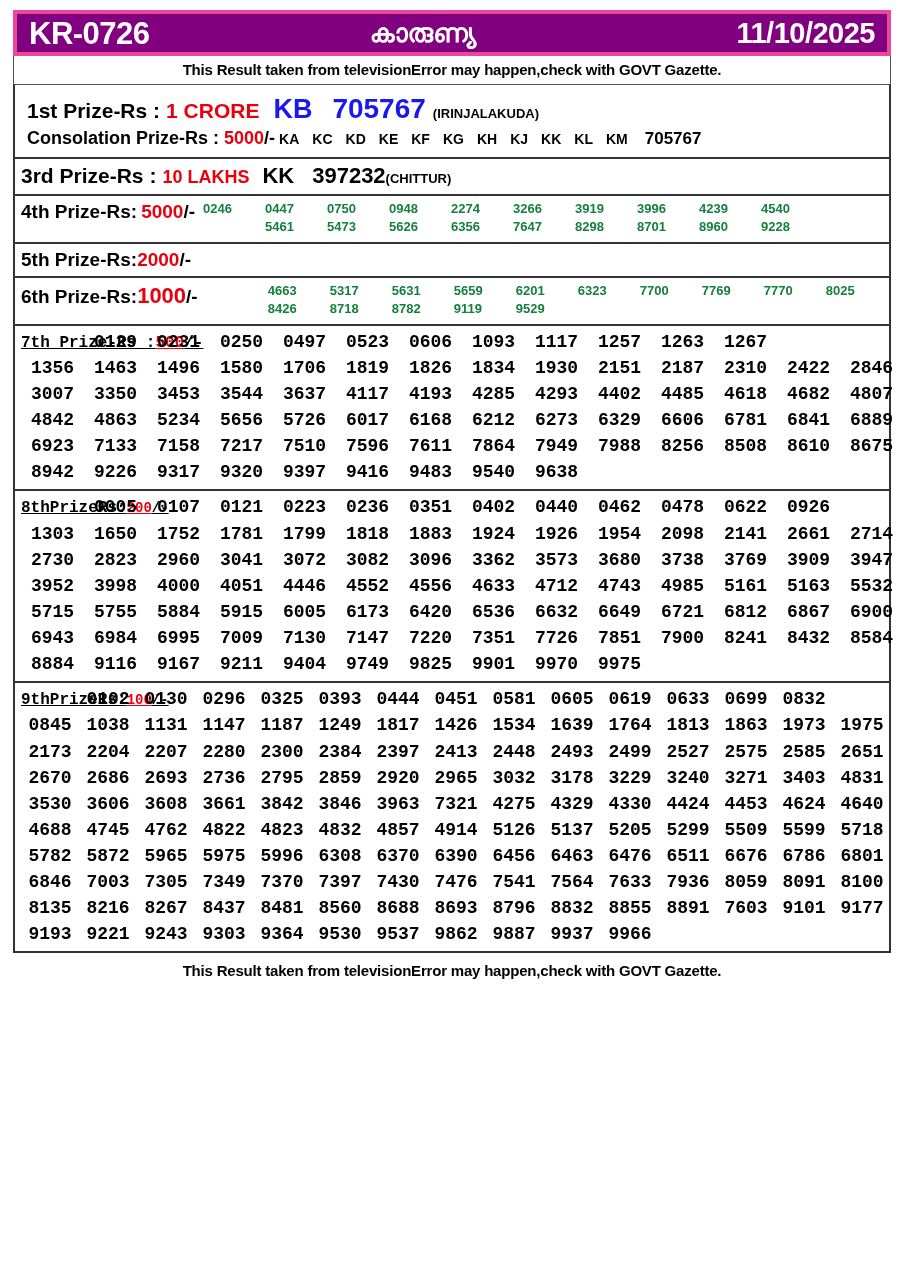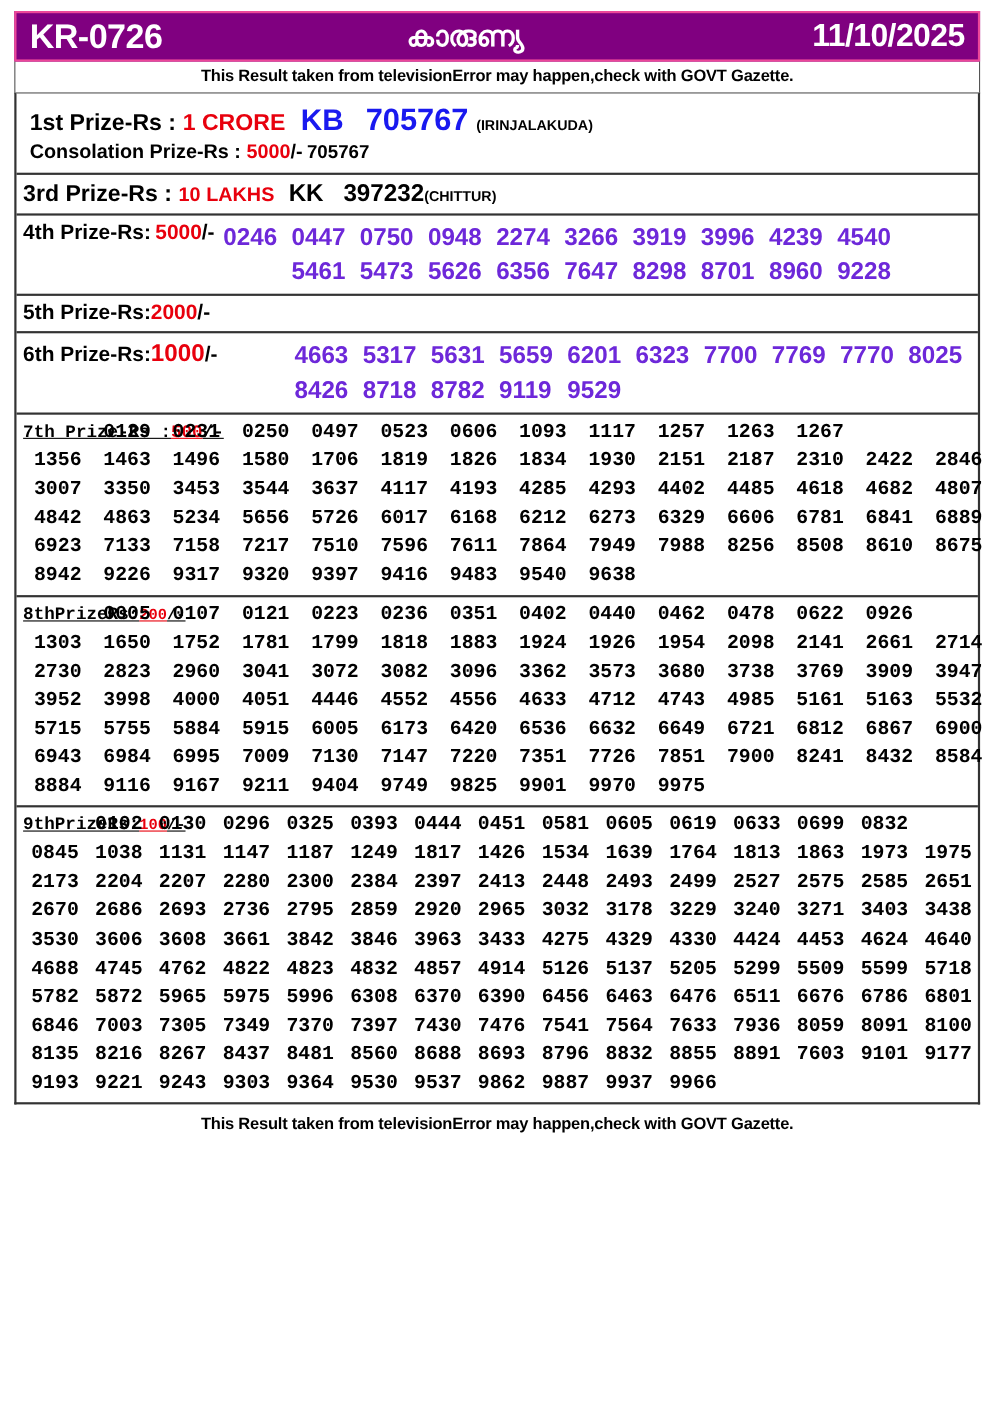--- a/index.html
+++ b/index.html
@@ -18,21 +18,21 @@
 
   
   .header-bar {
     background: #800080;
     color: #ffffff;
     height: 46px;
     display: flex;
     align-items: center;
     justify-content: space-between;
     padding: 0 12px;
-    border: 2px solid #ec4899;
+    border: 4px solid #ec4899;
   }
   .hdr-left {
     font-size: 31px;
     font-weight: bold;
     letter-spacing: -0.5px;
     line-height: 1;
   }
   .hdr-center {
     font-size: 26px;
     font-weight: bold;
@@ -102,21 +102,21 @@
   .r23 .series { font-size: 22px; font-weight: bold; color: #000; margin-left: 13px; }
   .r23 .num { font-size: 22px; font-weight: bold; color: #000; margin-left: 18px; }
   .r23 .place { font-size: 13px; font-weight: bold; color: #000; }
 
   
   .grp { padding: 4px 6px 5px 6px; }
   .grp .lbl { font-size: 19px; }
   .grp-wrap { display: flex; align-items: flex-start; }
   .grp-nums { margin-left: 8px; }
   .grp-nums .nrow {
-    font-size: 22px; font-weight: bold; color: #6d28d9;
+    font-size: 13px; font-weight: bold; color: #15803d;
     line-height: 1.42; white-space: nowrap;
   }
   .grp-nums .nrow span {
     display: inline-block; width: 62px; text-align: left;
   }
   .grp-nums .nrow.indent { padding-left: 62px; }
 
   
   .dense { padding: 3px 6px 4px 6px; }
   .dense .lbl-inline { font-size: 16px; font-weight: bold; }
@@ -151,20 +151,21 @@
         <span class="lbl">1st Prize-Rs :</span>
         <span class="amt-red" style="font-size:21px;margin-left:6px">1 CRORE</span>
         <span class="series">KB</span>
         <span class="num">705767</span>
         <span class="place">(IRINJALAKUDA)</span>
       </div>
       <div class="line rc">
         <span class="lbl">Consolation Prize-Rs :</span>
         <span class="amt-red" style="font-size:18px;margin-left:5px">5000</span>
         <span class="lbl" style="font-size:18px">/-</span>
+        <span class="series-list"><span>KA</span><span>KC</span><span>KD</span><span>KE</span><span>KF</span><span>KG</span><span>KH</span><span>KJ</span><span>KK</span><span>KL</span><span>KM</span></span>
         <span class="num">705767</span>
       </div>
     </div>
 
 
     <div class="prize-row r23">
       <div class="line">
         <span class="lbl">3rd Prize-Rs :</span>
         <span class="amt-red" style="font-size:18px;margin-left:6px">10 LAKHS</span>
         <span class="series">KK</span>
@@ -232,22 +233,22 @@
           <div class="nrow"><span>6943</span><span>6984</span><span>6995</span><span>7009</span><span>7130</span><span>7147</span><span>7220</span><span>7351</span><span>7726</span><span>7851</span><span>7900</span><span>8241</span><span>8432</span><span>8584</span></div>
           <div class="nrow"><span>8884</span><span>9116</span><span>9167</span><span>9211</span><span>9404</span><span>9749</span><span>9825</span><span>9901</span><span>9970</span><span>9975</span></div>
         </div>
     </div>
 
     <div class="prize-row dense">
       <div class="dense-grid g9">
           <div class="nrow"><span class="lead"><span class="lbl-inline u" style="width: auto;">9thPrizeRs:</span><span class="amt-red u" style="width: auto;">100</span><span class="lbl u" style="width: auto;">/-</span></span><span>0102</span><span>0130</span><span>0296</span><span>0325</span><span>0393</span><span>0444</span><span>0451</span><span>0581</span><span>0605</span><span>0619</span><span>0633</span><span>0699</span><span>0832</span></div>
           <div class="nrow"><span>0845</span><span>1038</span><span>1131</span><span>1147</span><span>1187</span><span>1249</span><span>1817</span><span>1426</span><span>1534</span><span>1639</span><span>1764</span><span>1813</span><span>1863</span><span>1973</span><span>1975</span></div>
           <div class="nrow"><span>2173</span><span>2204</span><span>2207</span><span>2280</span><span>2300</span><span>2384</span><span>2397</span><span>2413</span><span>2448</span><span>2493</span><span>2499</span><span>2527</span><span>2575</span><span>2585</span><span>2651</span></div>
-          <div class="nrow"><span>2670</span><span>2686</span><span>2693</span><span>2736</span><span>2795</span><span>2859</span><span>2920</span><span>2965</span><span>3032</span><span>3178</span><span>3229</span><span>3240</span><span>3271</span><span>3403</span><span>3438</span></div>
-          <div class="nrow"><span>3530</span><span>3606</span><span>3608</span><span>3661</span><span>3842</span><span>3846</span><span>3963</span><span>3433</span><span>4275</span><span>4329</span><span>4330</span><span>4424</span><span>4453</span><span>4624</span><span>4640</span></div>
+          <div class="nrow"><span>2670</span><span>2686</span><span>2693</span><span>2736</span><span>2795</span><span>2859</span><span>2920</span><span>2965</span><span>3032</span><span>3178</span><span>3229</span><span>3240</span><span>3271</span><span>3403</span><span>4831</span></div>
+          <div class="nrow"><span>3530</span><span>3606</span><span>3608</span><span>3661</span><span>3842</span><span>3846</span><span>3963</span><span>7321</span><span>4275</span><span>4329</span><span>4330</span><span>4424</span><span>4453</span><span>4624</span><span>4640</span></div>
           <div class="nrow"><span>4688</span><span>4745</span><span>4762</span><span>4822</span><span>4823</span><span>4832</span><span>4857</span><span>4914</span><span>5126</span><span>5137</span><span>5205</span><span>5299</span><span>5509</span><span>5599</span><span>5718</span></div>
           <div class="nrow"><span>5782</span><span>5872</span><span>5965</span><span>5975</span><span>5996</span><span>6308</span><span>6370</span><span>6390</span><span>6456</span><span>6463</span><span>6476</span><span>6511</span><span>6676</span><span>6786</span><span>6801</span></div>
           <div class="nrow"><span>6846</span><span>7003</span><span>7305</span><span>7349</span><span>7370</span><span>7397</span><span>7430</span><span>7476</span><span>7541</span><span>7564</span><span>7633</span><span>7936</span><span>8059</span><span>8091</span><span>8100</span></div>
           <div class="nrow"><span>8135</span><span>8216</span><span>8267</span><span>8437</span><span>8481</span><span>8560</span><span>8688</span><span>8693</span><span>8796</span><span>8832</span><span>8855</span><span>8891</span><span>7603</span><span>9101</span><span>9177</span></div>
           <div class="nrow"><span>9193</span><span>9221</span><span>9243</span><span>9303</span><span>9364</span><span>9530</span><span>9537</span><span>9862</span><span>9887</span><span>9937</span><span>9966</span></div>
         </div>
     </div>
 
   </div>
 

